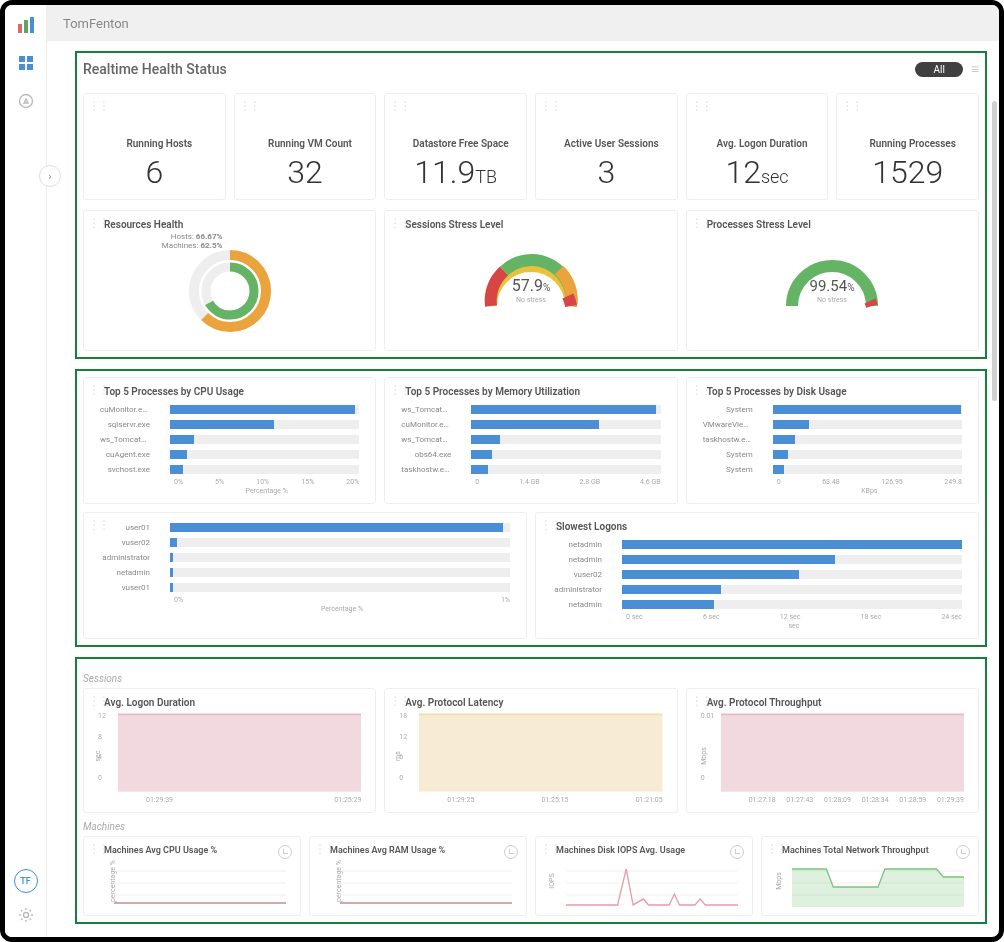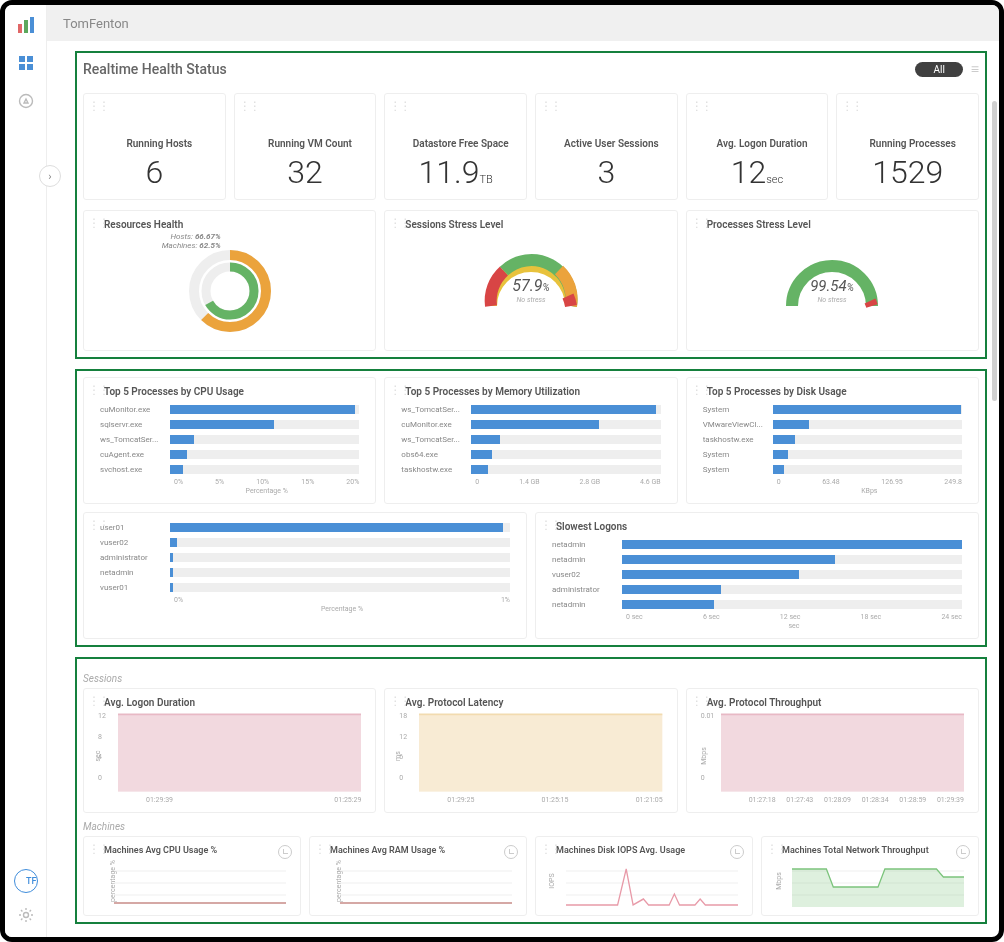--- a/index.html
+++ b/index.html
@@ -1,49 +1,49 @@
 <!DOCTYPE html>
 <html><head>
 <meta charset="utf-8">
 <style>
   * { box-sizing: border-box; margin: 0; padding: 0; }
   body { font-family: -apple-system, BlinkMacSystemFont, "Segoe UI", Roboto, Arial, sans-serif; background: #fff; }
   .frame { width: 1004px; height: 942px; border: 5px solid #000; border-radius: 12px; background: #fff; position: relative; overflow: hidden; }
   .sidebar { position: absolute; left: 0; top: 0; bottom: 0; width: 42px; background: #fff; border-right: 1px solid #eee; display: flex; flex-direction: column; align-items: center; padding-top: 10px; gap: 18px; }
   .sidebar .nav-icon { width: 20px; height: 20px; display: flex; align-items: center; justify-content: center; cursor: pointer; color: #888; }
   .sidebar .bottom { margin-top: auto; display: flex; flex-direction: column; align-items: center; gap: 12px; padding-bottom: 12px; }
-  .tf-avatar { width: 24px; height: 24px; border-radius: 50%; border: 1.5px solid #3f8ddb; color: #3f8ddb; font-size: 9px; display: flex; align-items: center; justify-content: flex-end; font-weight: 500; }
+  .tf-avatar { width: 24px; height: 24px; border-radius: 50%; border: 1.5px solid #3f8ddb; color: #3f8ddb; font-size: 9px; display: flex; align-items: center; justify-content: center; font-weight: 500; }
   .expand-btn { position: absolute; left: 34px; top: 160px; width: 22px; height: 22px; border-radius: 50%; background: #fff; border: 1px solid #ddd; display: flex; align-items: center; justify-content: center; color: #888; font-size: 11px; cursor: pointer; z-index: 5; }
   .main { position: absolute; left: 42px; right: 0; top: 0; bottom: 0; overflow-y: auto; }
   .topbar { height: 36px; background: #f0f0f0; display: flex; align-items: center; padding: 0 16px; color: #888; font-size: 13px; }
   .content { padding: 10px 12px 20px 28px; position: relative; }
   .section-label { font-size: 10px; color: #aaa; margin: 8px 0 4px 0; font-style: italic; }
   .redbox { border: 2px solid #15803d; padding: 6px; margin-bottom: 10px; position: relative; }
   .header-row { display: flex; align-items: center; justify-content: space-between; margin-bottom: 10px; padding: 2px 0 6px 0; }
   .header-row h2 { font-size: 14px; font-weight: 500; color: #666; }
   .pill { background: #404040; color: #fff; font-size: 10px; padding: 2px 18px; border-radius: 10px; cursor: pointer; }
   .menu-icon { color: #ccc; font-size: 14px; margin-left: 8px; cursor: pointer; }
   .scrollbar-fake { position: absolute; right: 2px; top: 60px; width: 5px; height: 300px; background: #d0d0d0; border-radius: 3px; }
   .kpi-row { display: flex; gap: 8px; margin-bottom: 10px; }
   .card { background: #fff; border: 1px solid #eee; border-radius: 3px; padding: 8px 10px; position: relative; }
   .card .handle { position: absolute; left: 4px; top: 8px; color: #ddd; font-size: 12px; line-height: 8px; letter-spacing: -2px; }
   .kpi { flex: 1; text-align: center; }
   .kpi .label { font-size: 10px; font-weight: 600; color: #555; text-align: center; padding-left: 10px; margin-top: 36px; }
   .kpi .value { font-size: 32px; font-weight: 300; color: #333; margin-top: 4px; }
-  .kpi .unit { font-size: 11px; font-weight: 300; }
+  .kpi .unit { font-size: 18px; font-weight: 300; }
   .gauge-row { display: flex; gap: 8px; }
   .gauge-card { flex: 1; display: flex; flex-direction: column; }
   .gauge-card .label { font-size: 10px; font-weight: 600; color: #555; padding-left: 10px; }
-  .gauge-wrap { display: flex; align-items: center; justify-content: center; flex: 1; padding: 6px 0; font-style: italic; }
+  .gauge-wrap { display: flex; align-items: center; justify-content: center; flex: 1; padding: 6px 0; }
   .chart-row { display: flex; gap: 8px; margin-bottom: 8px; }
   .chart-card { flex: 1; }
   .chart-card .label { font-size: 10px; font-weight: 600; color: #555; padding-left: 10px; margin-bottom: 6px; }
   .hbar-chart { padding: 0 6px; }
   .hbar-row { display: flex; align-items: center; margin-bottom: 3px; height: 12px; }
-  .hbar-row .cat { width: 70px; font-size: 8px; color: #888; text-align: left; padding-right: 4px; white-space: nowrap; overflow: hidden; text-overflow: ellipsis; }
+  .hbar-row .cat { width: 70px; font-size: 8px; color: #888; text-align: right; padding-right: 20px; white-space: nowrap; overflow: hidden; text-overflow: ellipsis; }
   .hbar-row .track { flex: 1; background: #eee; height: 9px; position: relative; }
   .hbar-row .bar { position: absolute; left: 0; top: 0; bottom: 0; background: #4a8fd6; }
   .axis { display: flex; justify-content: space-between; font-size: 7px; color: #aaa; padding-left: 74px; margin-top: 2px; }
   .axis-label { text-align: center; font-size: 7px; color: #aaa; padding-left: 74px; margin-top: 1px; }
   .chart-row-2 { display: flex; gap: 8px; }
   .chart-card-wide { flex: 1; }
   .area-row { display: flex; gap: 8px; margin-bottom: 8px; }
   .area-card { flex: 1; }
   .area-chart { height: 82px; position: relative; margin: 4px 4px 0 24px; }
   .area-y { position: absolute; left: -20px; top: 0; bottom: 12px; display: flex; flex-direction: column; justify-content: space-between; font-size: 7px; color: #aaa; }

